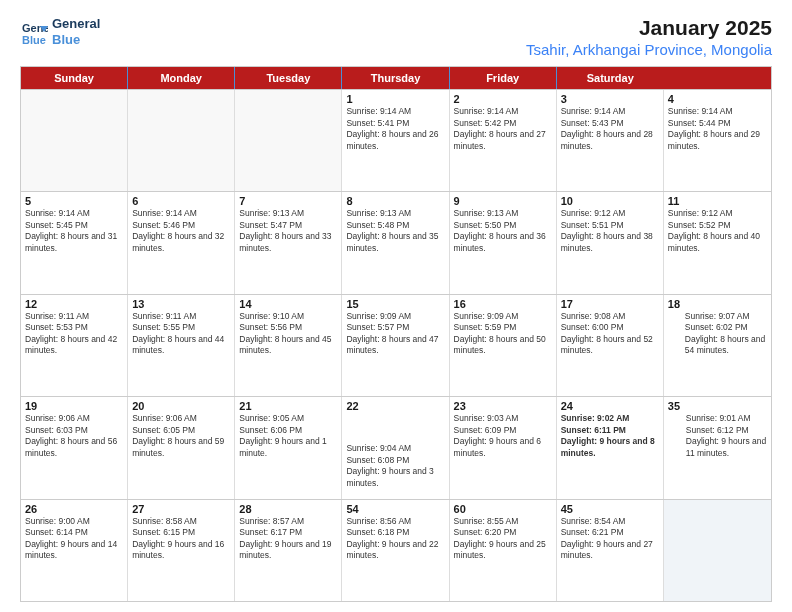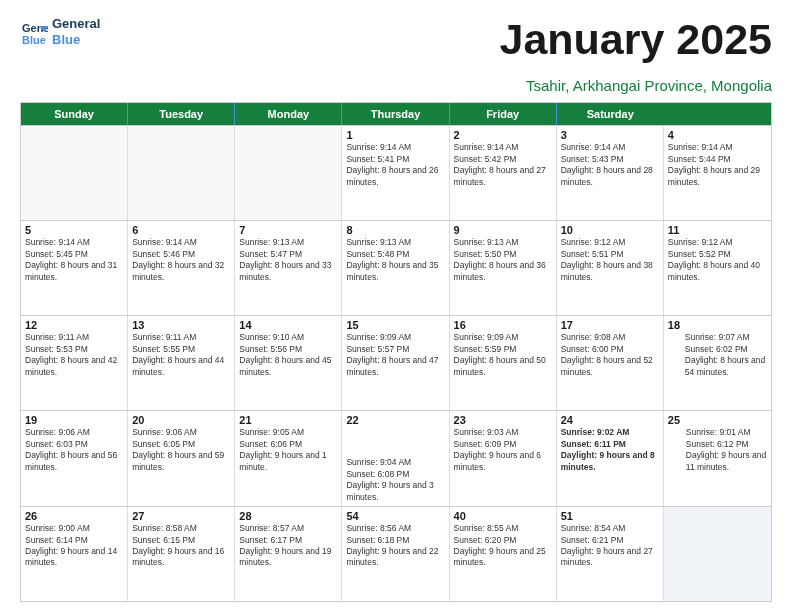--- a/index.html
+++ b/index.html
@@ -29,40 +29,40 @@
       gap: 4px;
     }
     .logo-icon {
       width: 28px;
       height: 28px;
     }
     .title-block {
       text-align: right;
     }
     .main-title {
-      font-size: 43px;
+      font-size: 21px;
       font-weight: bold;
       color: #1a1a1a;
       line-height: 1.1;
     }
     .subtitle {
       font-size: 15px;
-      color: #15803d;
-      margin-top: 14px;
+      color: #3b82f6;
+      margin-top: 2px;
     }
     .calendar {
       flex: 1;
       display: flex;
       flex-direction: column;
       border: 1px solid #ccc;
     }
     .cal-header-row {
       display: grid;
       grid-template-columns: repeat(7, 1fr);
-      background: #15803d;
+      background: #b91c1c;
     }
     .cal-header-cell {
       color: #fff;
       font-size: 11px;
       font-weight: bold;
       text-align: center;
       padding: 5px 2px;
       border-right: 1px solid #4a8fd5;
     }
     .cal-header-cell:last-child { border-right: none; }
@@ -121,22 +121,22 @@
     </div>
     <div class="title-block">
       <div class="main-title">January 2025</div>
       <div class="subtitle">Tsahir, Arkhangai Province, Mongolia</div>
     </div>
   </div>
 
   <div class="calendar">
     <div class="cal-header-row">
     <div class="cal-header-cell">Sunday</div>
+        <div class="cal-header-cell">Monday</div>
         <div class="cal-header-cell">Tuesday</div>
-        <div class="cal-header-cell">Monday</div>
         <div class="cal-header-cell">Thursday</div>
         <div class="cal-header-cell">Friday</div>
         <div class="cal-header-cell">Saturday</div>
       </div>
     <div class="cal-body">
     <div class="cal-week">
           <div class="cal-cell empty"></div>
           <div class="cal-cell empty"></div>
           <div class="cal-cell empty"></div>
           <div class="cal-cell">
@@ -283,21 +283,21 @@
 Sunset: 6:09 PM
 Daylight: 9 hours and 6 minutes.</div>
           </div>
           <div class="cal-cell">
             <span class="day-num">24</span>
             <div class="cell-text" style="white-space: pre-line; font-weight: bold;">Sunrise: 9:02 AM
 Sunset: 6:11 PM
 Daylight: 9 hours and 8 minutes.</div>
           </div>
           <div class="cal-cell">
-            <span class="day-num">25</span>
+            <span class="day-num">35</span>
             <div class="cell-text" style="white-space: pre-line; margin-left: 18px;">Sunrise: 9:01 AM
 Sunset: 6:12 PM
 Daylight: 9 hours and 11 minutes.</div>
           </div>
         </div>
         <div class="cal-week">
           <div class="cal-cell">
             <span class="day-num">26</span>
             <div class="cell-text" style="white-space: pre-line;">Sunrise: 9:00 AM
 Sunset: 6:14 PM
@@ -315,27 +315,27 @@
 Sunset: 6:17 PM
 Daylight: 9 hours and 19 minutes.</div>
           </div>
           <div class="cal-cell">
             <span class="day-num">54</span>
             <div class="cell-text" style="white-space: pre-line;">Sunrise: 8:56 AM
 Sunset: 6:18 PM
 Daylight: 9 hours and 22 minutes.</div>
           </div>
           <div class="cal-cell">
-            <span class="day-num">40</span>
+            <span class="day-num">60</span>
             <div class="cell-text" style="white-space: pre-line;">Sunrise: 8:55 AM
 Sunset: 6:20 PM
 Daylight: 9 hours and 25 minutes.</div>
           </div>
           <div class="cal-cell">
-            <span class="day-num">51</span>
+            <span class="day-num">45</span>
             <div class="cell-text" style="white-space: pre-line;">Sunrise: 8:54 AM
 Sunset: 6:21 PM
 Daylight: 9 hours and 27 minutes.</div>
           </div>
           <div class="cal-cell shaded"></div>
         </div>
       </div>
   </div>
 </div>
 

